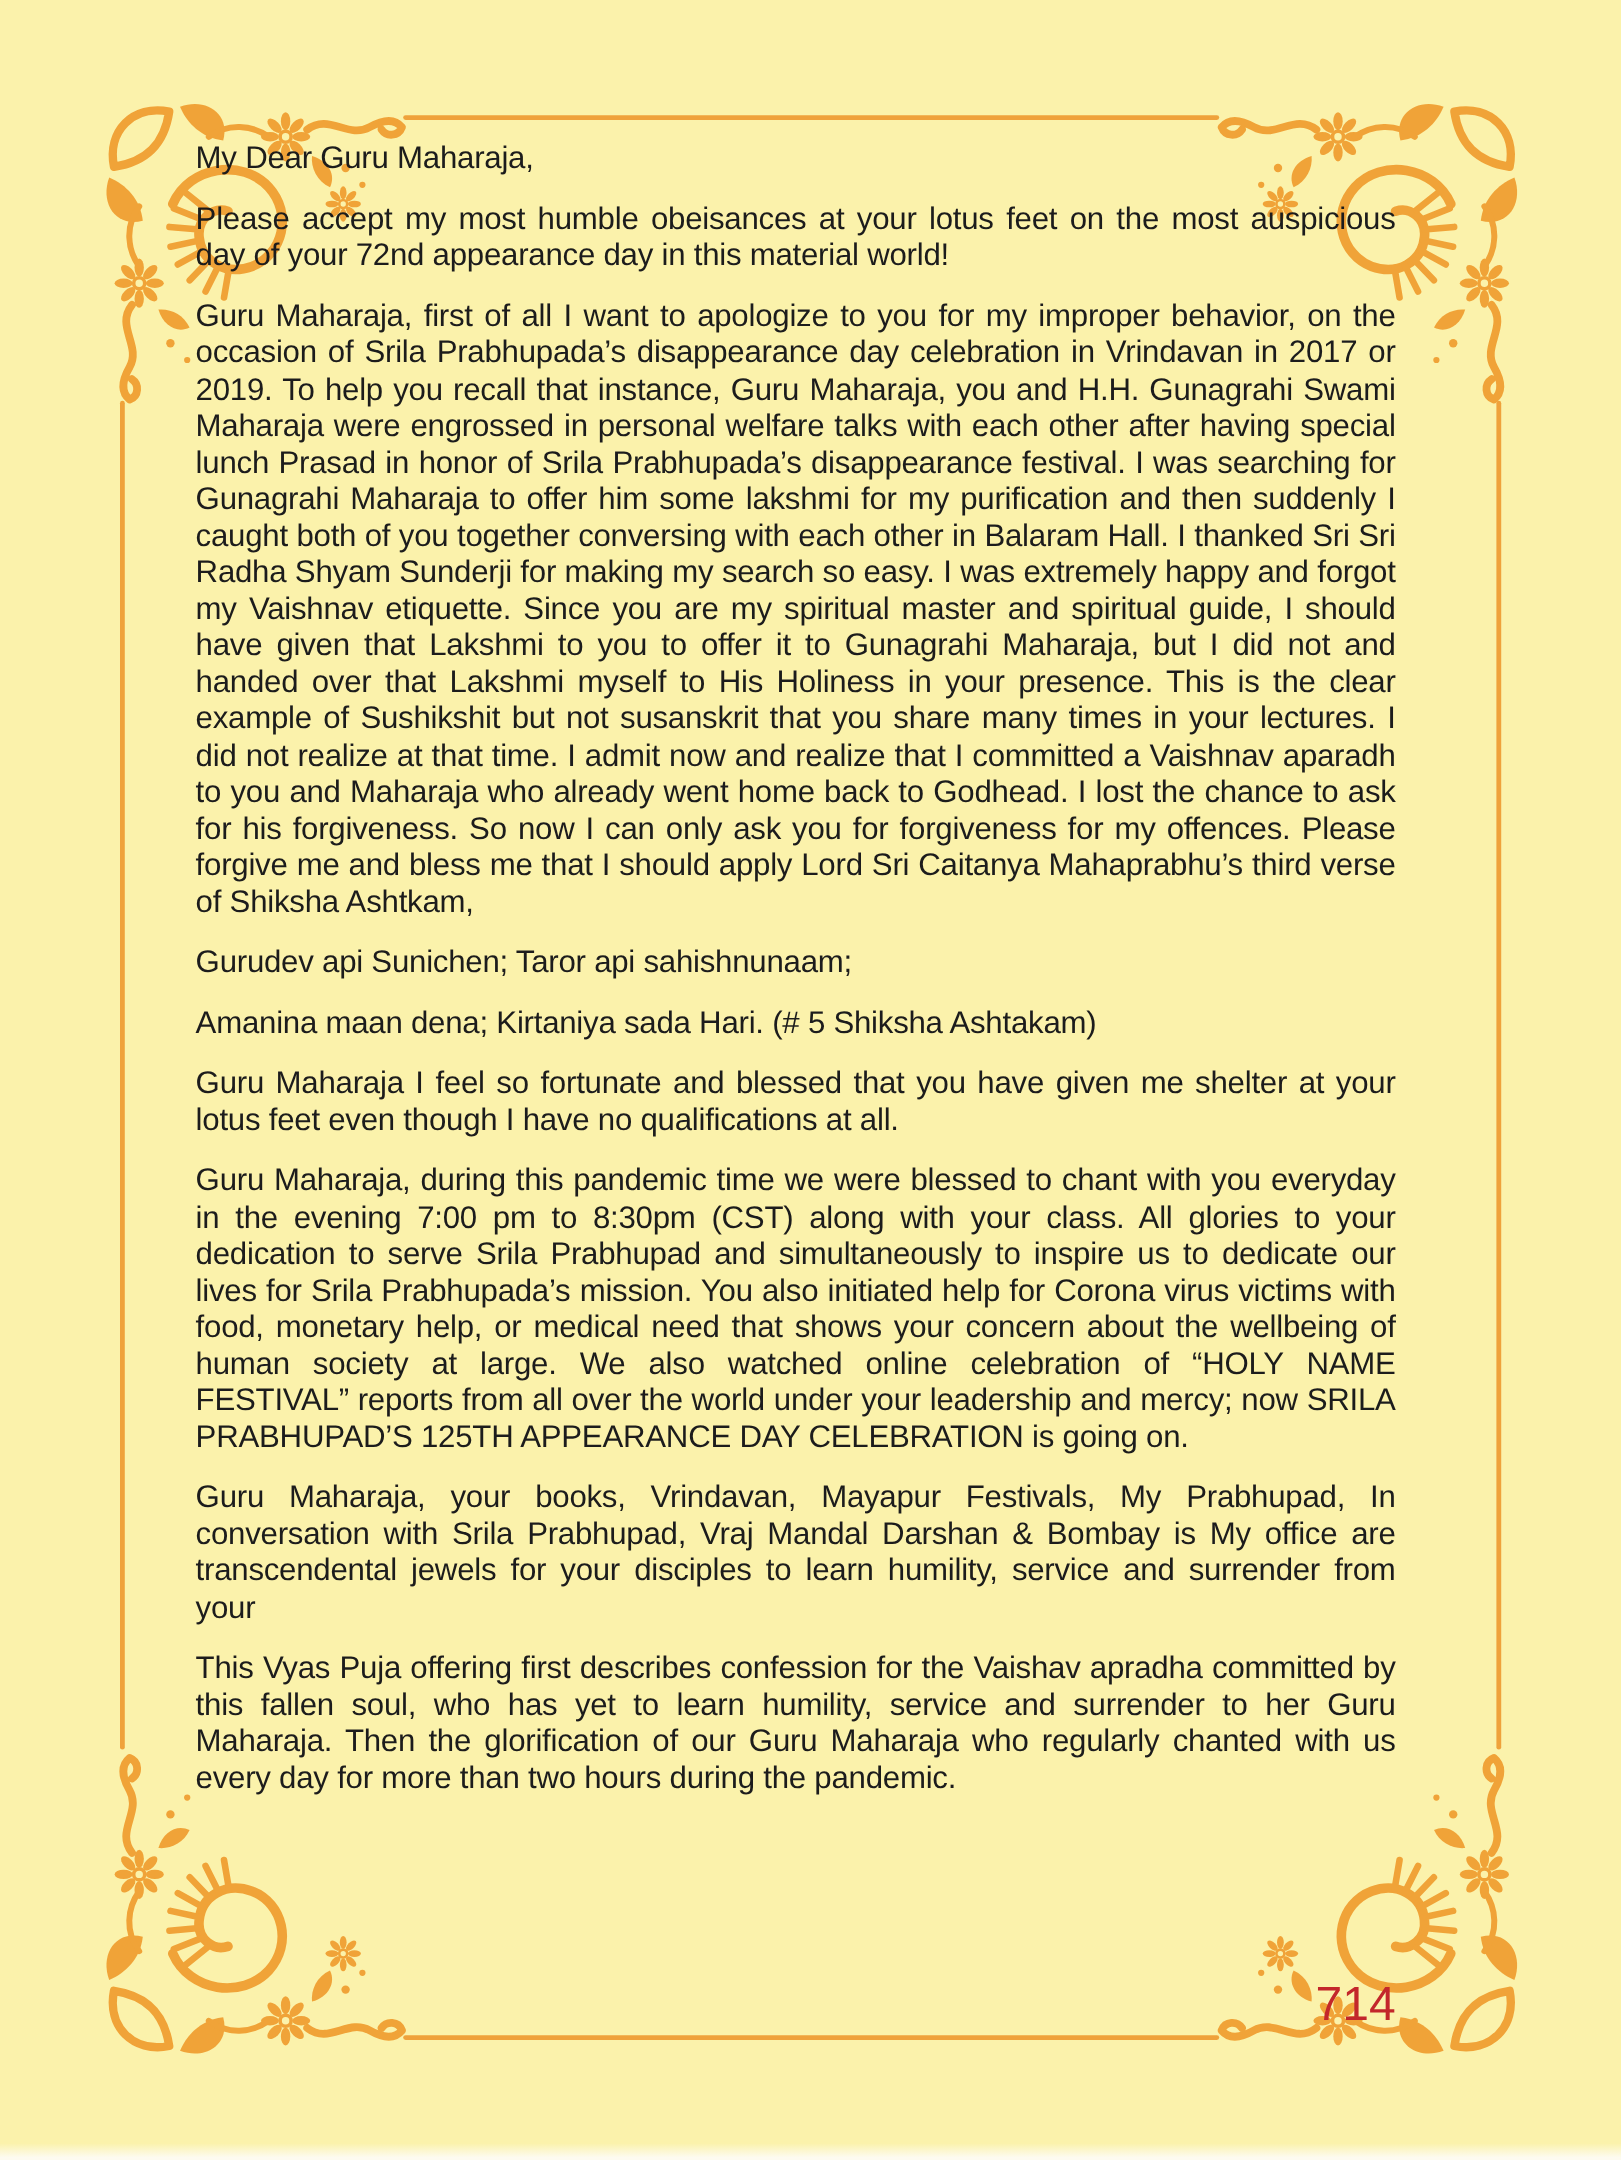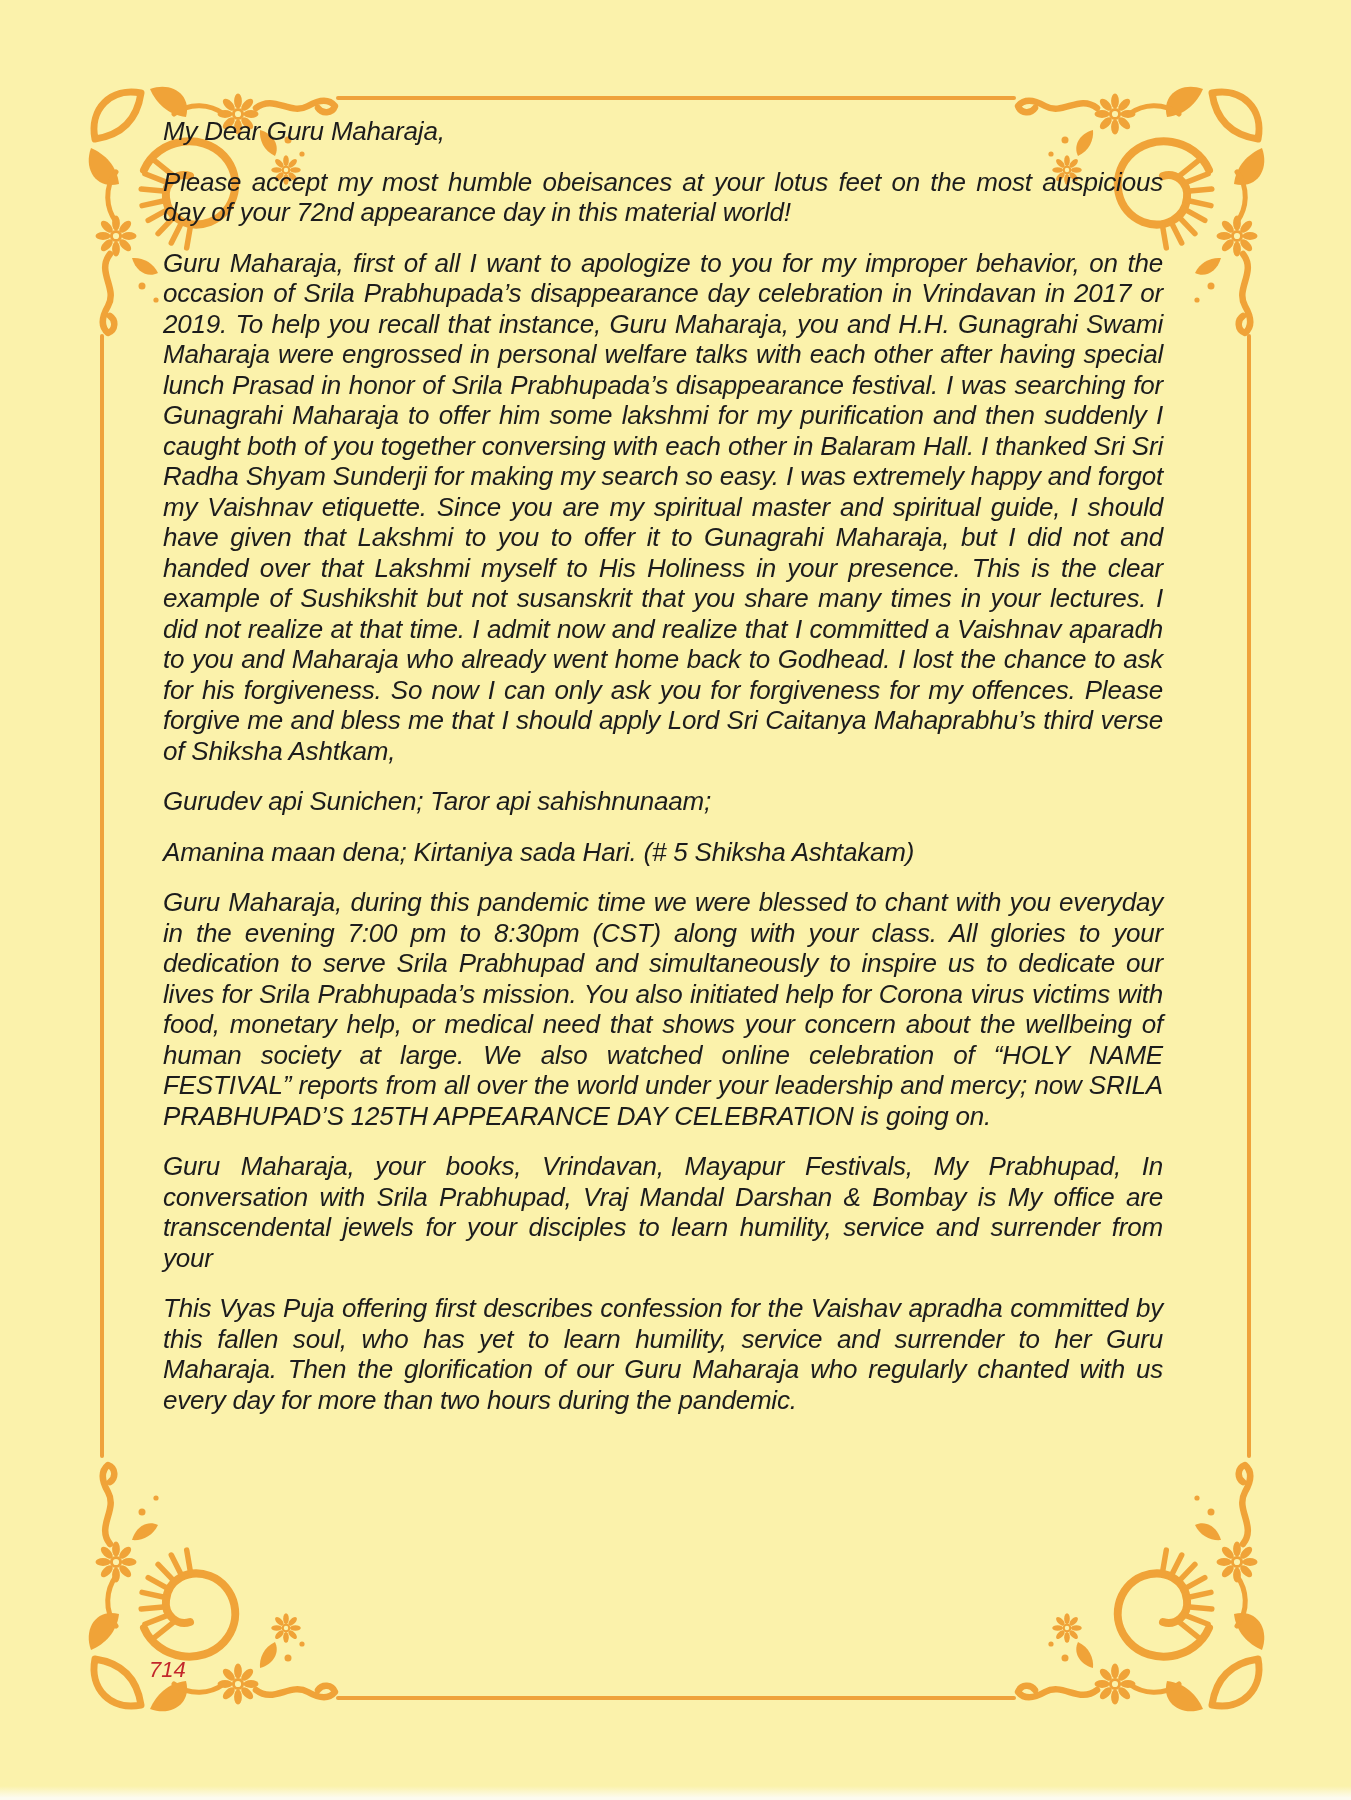--- a/index.html
+++ b/index.html
@@ -10,21 +10,20 @@
     overflow: hidden;
   }
   body {
     position: relative;
     background: #FBF2AB;
     font-family: "Liberation Sans", "DejaVu Sans", sans-serif;
   }
   .sheet {
     position: absolute;
     inset: 0;
-    font-style: italic;
   }
   
   .rule {
     position: absolute;
     background: #EFA23B;
     border-radius: 2px;
   }
   .rule-top    { left: 336px;  top: 96px;   width: 680px;  height: 4px; }
   .rule-left   { left: 100px;  top: 334px;  width: 4px;    height: 1124px; }
   .rule-right  { left: 1247px; top: 334px;  width: 4px;    height: 1124px; }
@@ -53,25 +52,25 @@
     font-size: 26px;
     line-height: 30.5px;
     color: #1C1C1C;
     text-align: justify;
     letter-spacing: -0.2px;
   }
 
   
   .page-number {
     position: absolute;
-    left: 149px;
+    left: 163px;
     top: 1650px;
     width: 1000px;
-    text-align: left;
-    font-size: 22px;
+    text-align: right;
+    font-size: 40px;
     line-height: 40px;
     color: #C3272B;
   }
   .page-bottom-edge {
     position: absolute;
     left: 0;
     right: 0;
     bottom: 0;
     height: 14px;
     background: linear-gradient(to bottom, rgba(253,251,240,0), #FDFBF0 85%);
@@ -99,20 +98,21 @@
   <div class="rule rule-left"></div>
   <div class="rule rule-right"></div>
   <div class="rule rule-footer"></div>
 
   <main class="letter">
     <p>My Dear Guru Maharaja,</p>
     <p>Please accept my most humble obeisances at your lotus feet on the most auspicious day of your 72nd appearance day in this material world!</p>
     <p>Guru Maharaja, first of all I want to apologize to you for my improper behavior, on the occasion of Srila Prabhupada’s disappearance day celebration in Vrindavan in 2017 or 2019. To help you recall that instance, Guru Maharaja, you and H.H. Gunagrahi Swami Maharaja were engrossed in personal welfare talks with each other after having special lunch Prasad in honor of Srila Prabhupada’s disappearance festival. I was searching for Gunagrahi Maharaja to offer him some lakshmi for my purification and then suddenly I caught both of you together conversing with each other in Balaram Hall. I thanked Sri Sri Radha Shyam Sunderji for making my search so easy. I was extremely happy and forgot my Vaishnav etiquette. Since you are my spiritual master and spiritual guide, I should have given that Lakshmi to you to offer it to Gunagrahi Maharaja, but I did not and handed over that Lakshmi myself to His Holiness in your presence. This is the clear example of Sushikshit but not susanskrit that you share many times in your lectures. I did not realize at that time. I admit now and realize that I committed a Vaishnav aparadh to you and Maharaja who already went home back to Godhead. I lost the chance to ask for his forgiveness. So now I can only ask you for forgiveness for my offences. Please forgive me and bless me that I should apply Lord Sri Caitanya Mahaprabhu’s third verse of Shiksha Ashtkam,</p>
     <p>Gurudev api Sunichen; Taror api sahishnunaam;</p>
     <p>Amanina maan dena; Kirtaniya sada Hari. (# 5 Shiksha Ashtakam)</p>
+    <p>Guru Maharaja I feel so fortunate and blessed that you have given me shelter at your lotus feet even though I have no qualifications at all.</p>
     <p>Guru Maharaja, during this pandemic time we were blessed to chant with you everyday in the evening 7:00 pm to 8:30pm (CST) along with your class. All glories to your dedication to serve Srila Prabhupad and simultaneously to inspire us to dedicate our lives for Srila Prabhupada’s mission. You also initiated help for Corona virus victims with food, monetary help, or medical need that shows your concern about the wellbeing of human society at large. We also watched online celebration of “HOLY NAME FESTIVAL” reports from all over the world under your leadership and mercy; now SRILA PRABHUPAD’S 125TH APPEARANCE DAY CELEBRATION is going on.</p>
     <p>Guru Maharaja, your books, Vrindavan, Mayapur Festivals, My Prabhupad, In conversation with Srila Prabhupad, Vraj Mandal Darshan &amp; Bombay is My office are transcendental jewels for your disciples to learn humility, service and surrender from your</p>
     <p>This Vyas Puja offering first describes confession for the Vaishav apradha committed by this fallen soul, who has yet to learn humility, service and surrender to her Guru Maharaja. Then the glorification of our Guru Maharaja who regularly chanted with us every day for more than two hours during the pandemic.</p>
   </main>
 
   <div class="page-number">714</div>
   <div class="page-bottom-edge"></div>
 </div>
 
 <svg width="0" height="0" style="position:absolute" aria-hidden="true">

